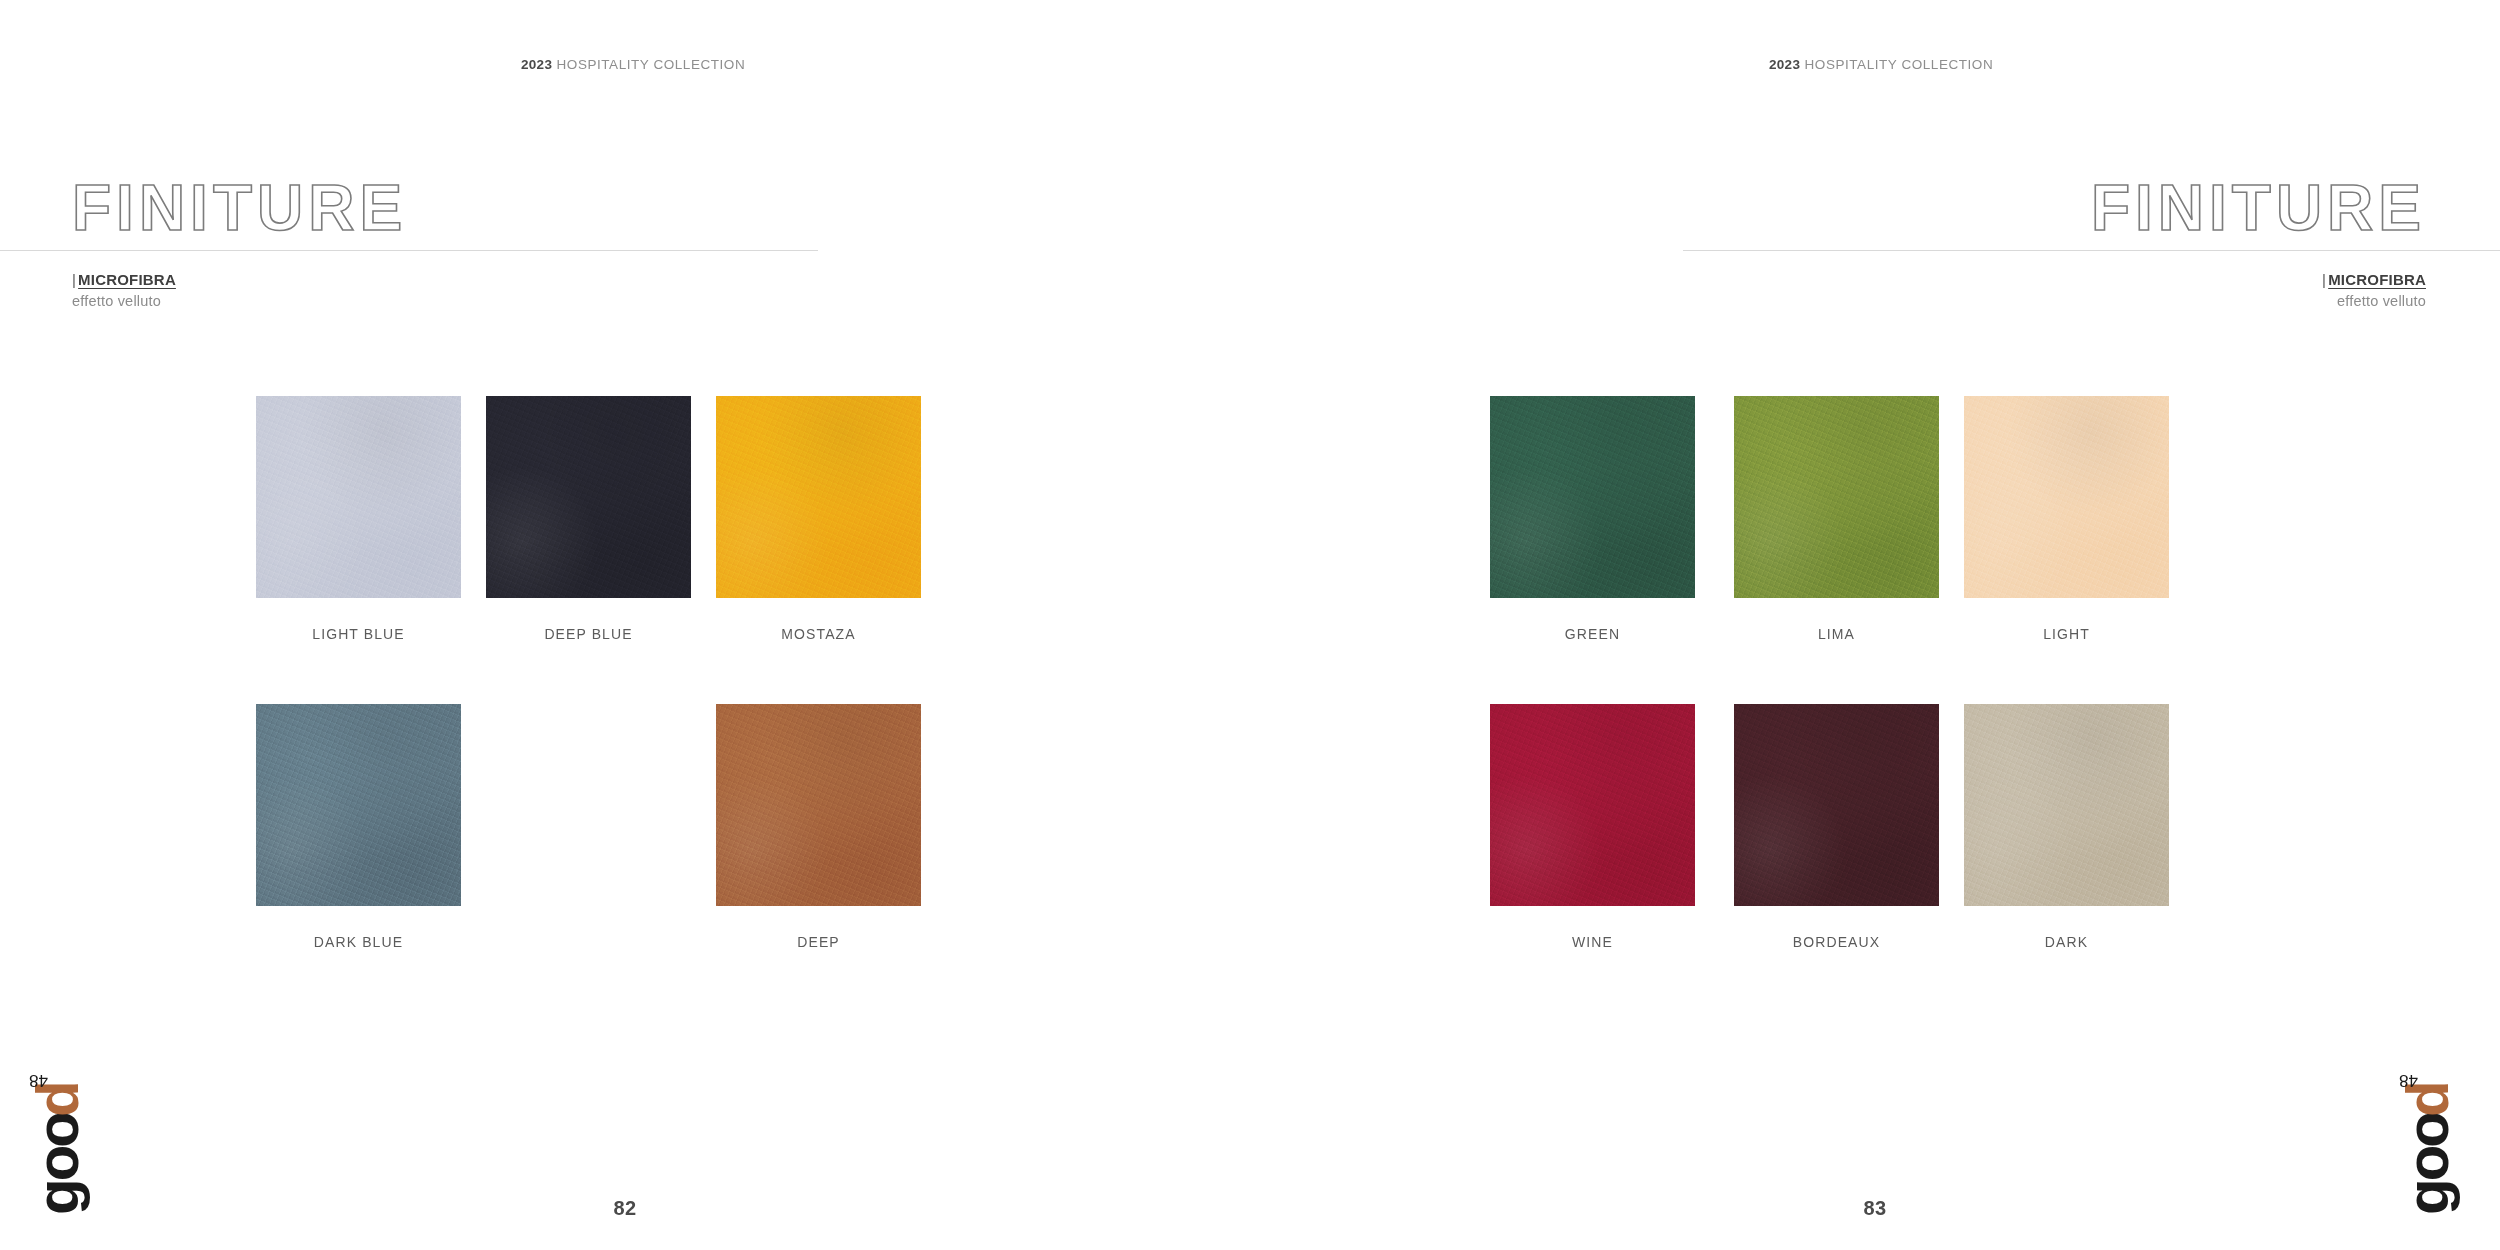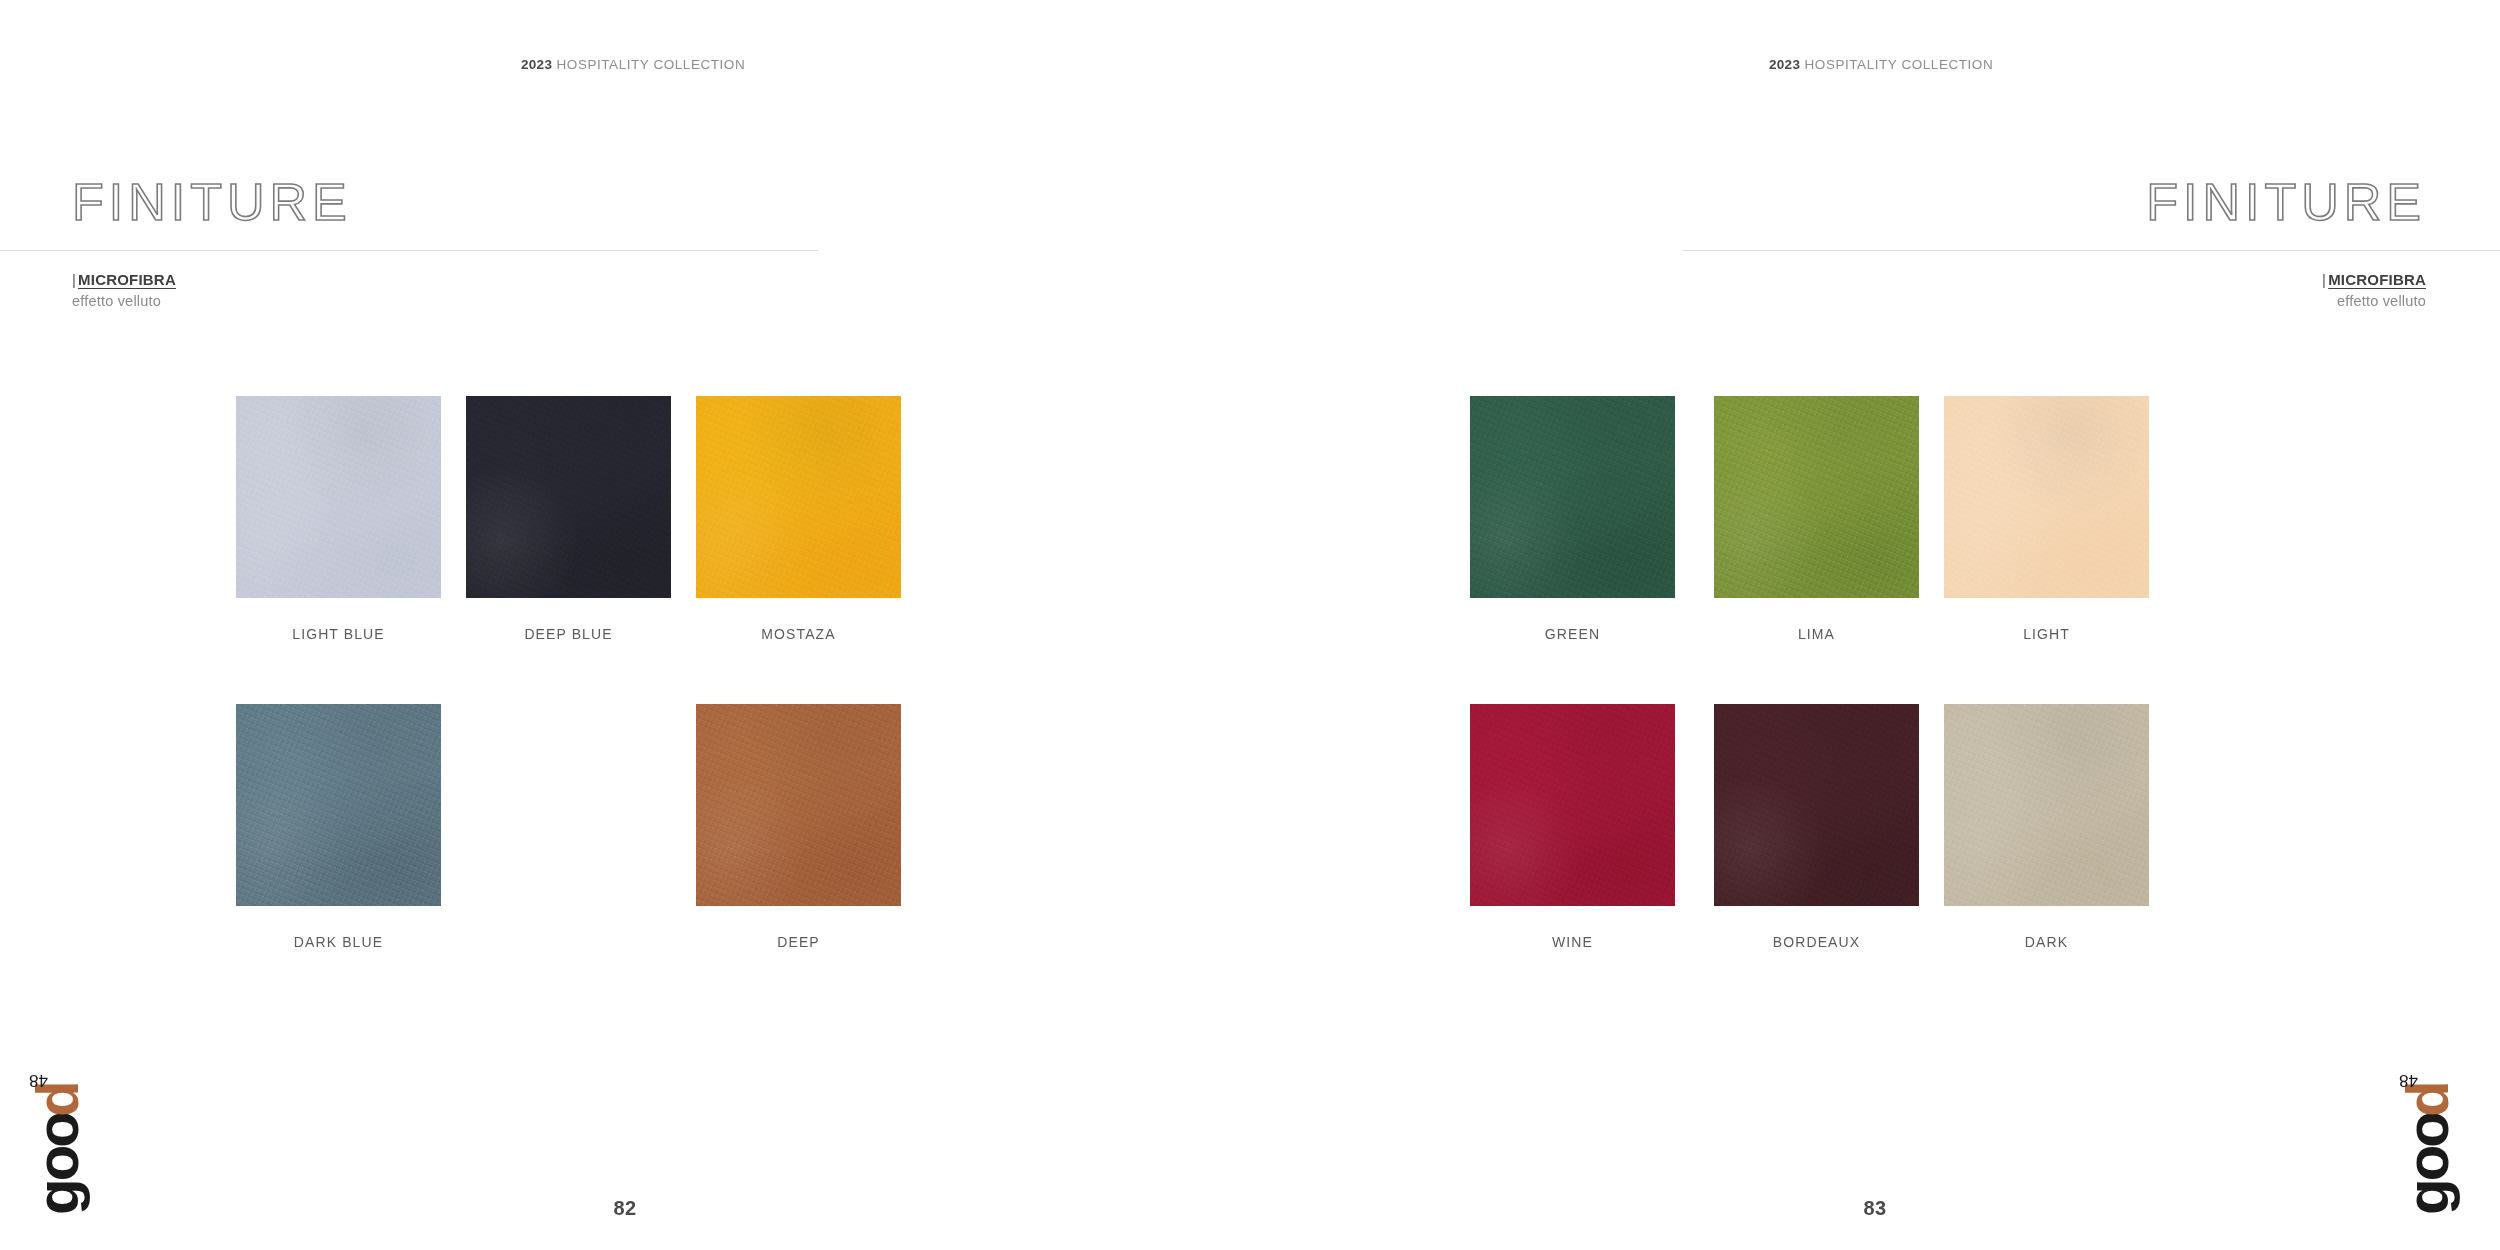--- a/index.html
+++ b/index.html
@@ -18,21 +18,21 @@
     position:absolute;top:57px;font-size:13.5px;letter-spacing:.55px;
     color:#8e8e8e;white-space:nowrap;
   }
   .runhead b{color:#4a4a4a;font-weight:700;letter-spacing:.3px;}
   .page-left .runhead{left:521px;}
   .page-right .runhead{left:519px;}
 
   
   .title{
     position:absolute;top:176px;
-    font-size:52px;font-weight:400;letter-spacing:5px;
+    font-size:64px;font-weight:700;letter-spacing:5px;
     color:transparent;
     -webkit-text-stroke:1.6px #7c7c7c;
     white-space:nowrap;line-height:1;
   }
   .page-left  .title{left:72px;}
   .page-right .title{right:74px;}
 
   .rule{position:absolute;top:250px;height:1px;background:#d9d9d9;}
   .page-left  .rule{left:0px;width:818px;}
   .page-right .rule{right:0px;width:817px;}
@@ -43,21 +43,21 @@
   .page-right .matblock{right:74px;text-align:right;}
   .mat-main{font-size:15px;font-weight:700;color:#3f3f3f;letter-spacing:.2px;}
   .mat-main .bar{text-decoration:none;font-weight:400;color:#5a5a5a;margin-right:2px;}
   .mat-main .u{text-decoration:underline;text-underline-offset:2.5px;}
   .mat-sub{font-size:14.5px;font-weight:400;color:#8b8b8b;letter-spacing:.2px;}
 
   
   .grid{position:absolute;top:396px;left:0;width:100%;}
   .srow{position:relative;height:304px;margin-bottom:1px;}
   .srow.r2{margin-top:4px;}
-  .cell{position:absolute;width:234px;}
+  .cell{position:absolute;width:234px;margin-left:20px;}
   .chip{
     width:205px;height:202px;position:relative;overflow:hidden;
     background-repeat:no-repeat;
   }
   .chip::after{
     content:"";position:absolute;inset:0;
     background-image:
       repeating-linear-gradient(113deg, rgba(255,255,255,.055) 0 1px, rgba(0,0,0,.045) 1px 2px, rgba(255,255,255,0) 2px 5px),
       repeating-linear-gradient(22deg, rgba(255,255,255,.05) 0 1px, rgba(0,0,0,.04) 1px 3px, rgba(255,255,255,0) 3px 6px),
       radial-gradient(ellipse 120% 90% at 32% 28%, rgba(255,255,255,.10), rgba(255,255,255,0) 62%),

